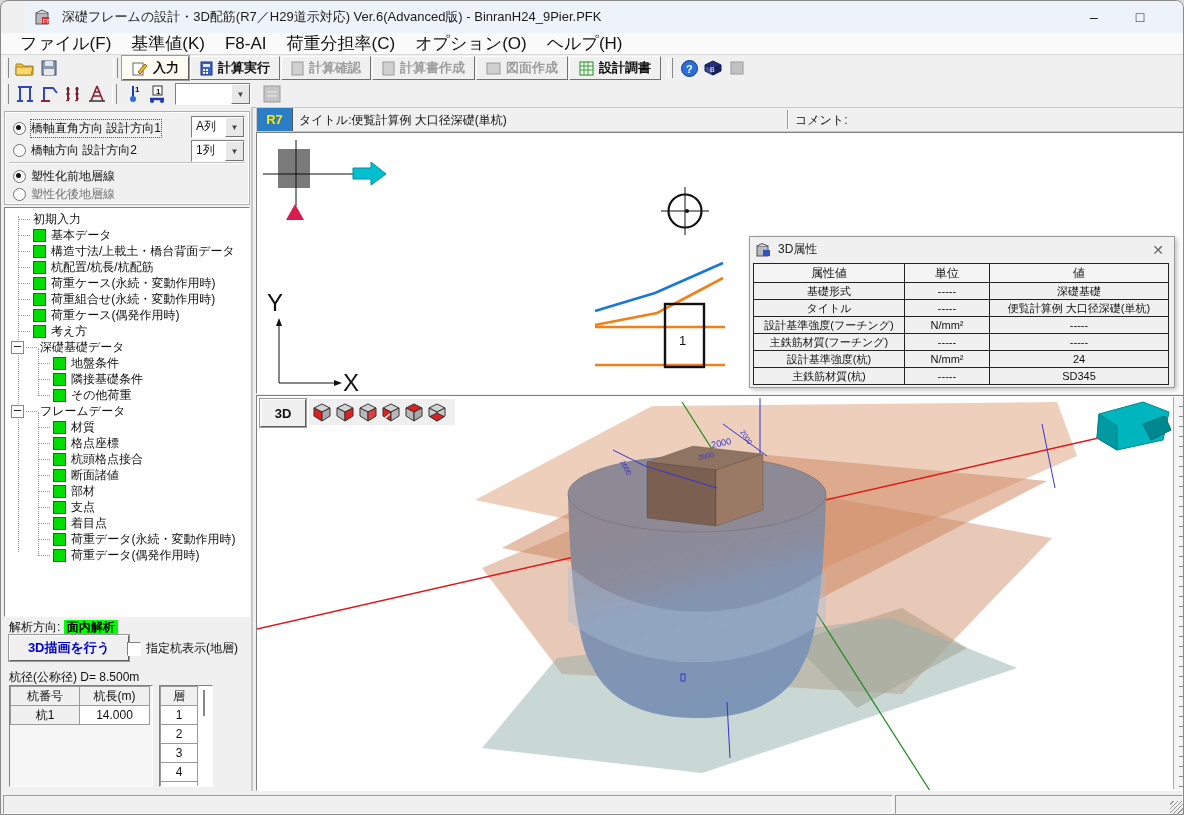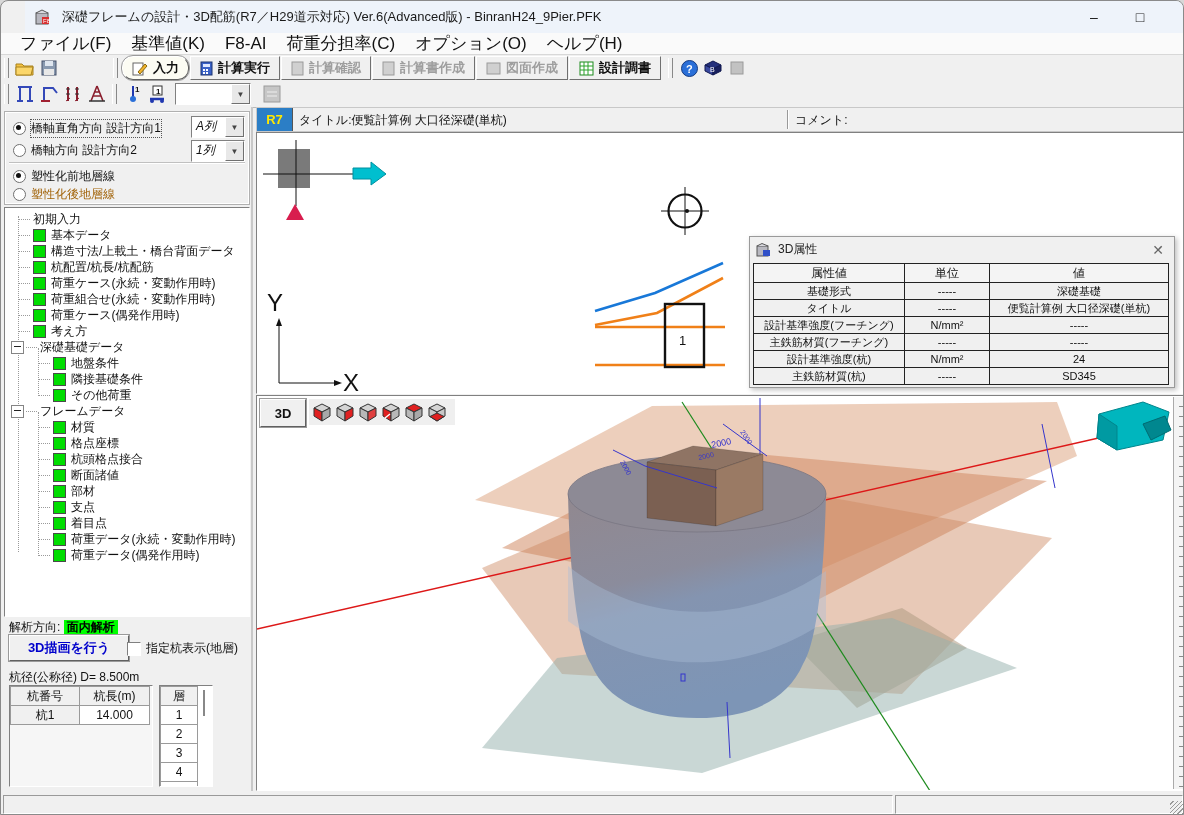--- a/index.html
+++ b/index.html
@@ -16,34 +16,34 @@
   .menubar{left:0;top:32px;width:1184px;height:22px;background:#fafafa;border-bottom:1px solid #d8d8d8;
            display:flex;align-items:center;gap:2px;padding-left:10px;box-sizing:border-box;}
   .mitem{font-size:17px;padding:2px 9px;color:#111;}
   
   .toolbar1{left:0;top:54px;width:1184px;height:26px;background:#f0f0f0;display:flex;align-items:center;}
   .toolbar2{left:0;top:80px;width:1184px;height:26px;background:#f0f0f0;display:flex;align-items:center;
             border-bottom:1px solid #b8b8b8;}
   .grip{width:3px;height:20px;border-left:1px solid #fff;border-right:1px solid #888;margin:0 4px 0 3px;}
   .tbtn{height:24px;display:inline-flex;align-items:center;gap:5px;padding:0 9px;font-size:13px;font-weight:bold;
         color:#111;border:1px solid;border-color:#fff #707070 #707070 #fff;background:#f0f0f0;margin-right:1px;}
-  .tbtn.active{background:#fcfcf3;border-color:#fff #606060 #606060 #fff;outline:1px solid #9a9a9a;border-radius:11px;}
+  .tbtn.active{background:#fcfcf3;border-color:#fff #606060 #606060 #fff;outline:1px solid #9a9a9a;}
   .tbtn.disabled{color:#9e9e9e;}
   .sicon{width:22px;height:22px;display:inline-flex;align-items:center;justify-content:center;margin:0 1px;}
   .combo{height:20px;background:#fff;border:1px solid;border-color:#808080 #fff #fff #808080;display:inline-flex;}
-  .combo .val{flex:1;font-size:12px;padding:1px 4px;color:#111;font-style:italic;}
+  .combo .val{flex:1;font-size:12px;padding:1px 4px;color:#111;}
   .combo .arr{width:17px;background:#e8e8e8;border:1px solid;border-color:#fff #707070 #707070 #fff;
               display:flex;align-items:center;justify-content:center;font-size:8px;color:#444;}
   
   .leftpanel{left:0;top:106px;width:252px;height:684px;background:#f0f0f0;border-right:2px solid #c8c8c8;box-sizing:border-box;padding-left:17px;}
   .optbox{left:3px;top:4px;width:244px;height:92px;border:1px solid #b0b0b0;box-shadow:0 0 0 1px #fff inset;background:#f0f0f0;}
   .radio-row{position:absolute;display:flex;align-items:center;gap:5px;font-size:12px;color:#111;}
   .rdot{width:11px;height:11px;border-radius:50%;border:1px solid #707070;background:#fff;position:relative;flex:0 0 auto;}
   .rdot.sel::after{content:"";position:absolute;left:2px;top:2px;width:5px;height:5px;border-radius:50%;background:#111;}
-  .radio-row.dis{color:#a16207;}
+  .radio-row.dis{color:#737373;}
   .focusdot{outline:1px dotted #555;}
   .divline{position:absolute;left:4px;right:4px;border-top:1px solid #c0c0c0;border-bottom:1px solid #fff;}
   .tree{left:3px;top:100px;width:244px;height:408px;background:#fff;border:1px solid;
         border-color:#808080 #fff #fff #808080;overflow:hidden;font-size:12px;}
   .trow{height:16px;display:flex;align-items:center;white-space:nowrap;color:#111;}
   .tdash{width:11px;border-top:1px dotted #9a9a9a;margin:0 3px 0 0;flex:0 0 auto;}
   .tbox{width:11px;height:11px;background:#00dd00;border:1px solid #4a4a4a;margin-right:5px;flex:0 0 auto;}
   .texp{width:11px;height:11px;border:1px solid #848484;background:#fff;position:relative;margin-right:2px;flex:0 0 auto;}
   .texp::after{content:"";position:absolute;left:2px;right:2px;top:4px;border-top:1px solid #222;}
   .trunk{position:absolute;border-left:1px dotted #9a9a9a;width:0;}

